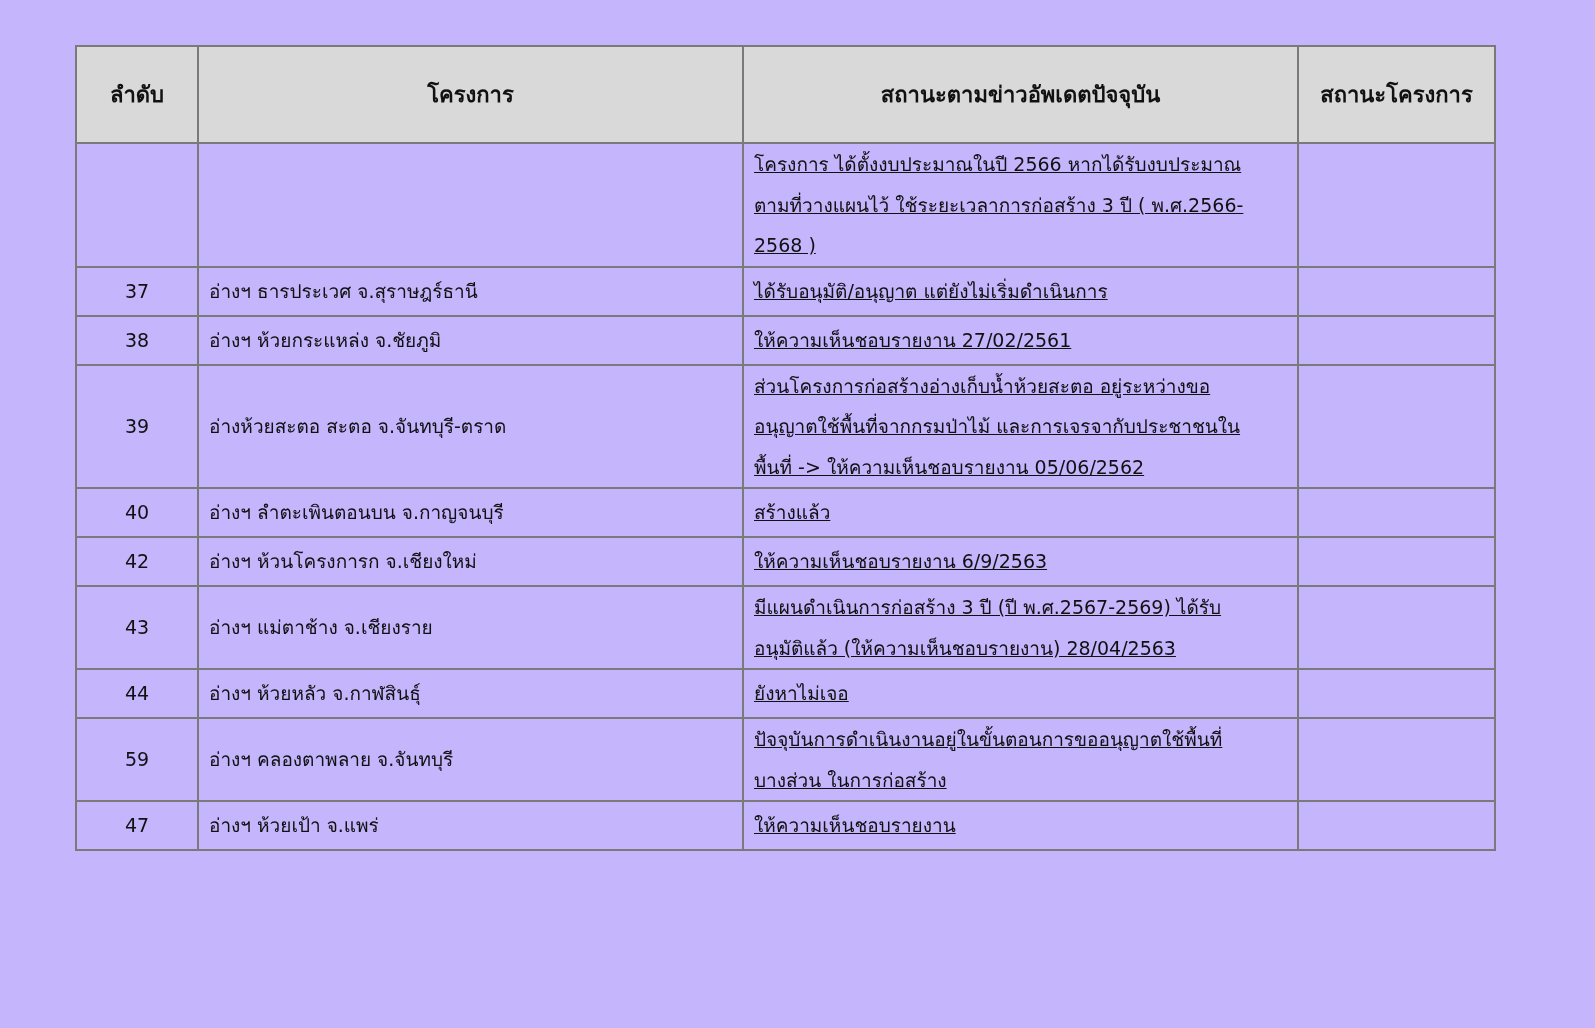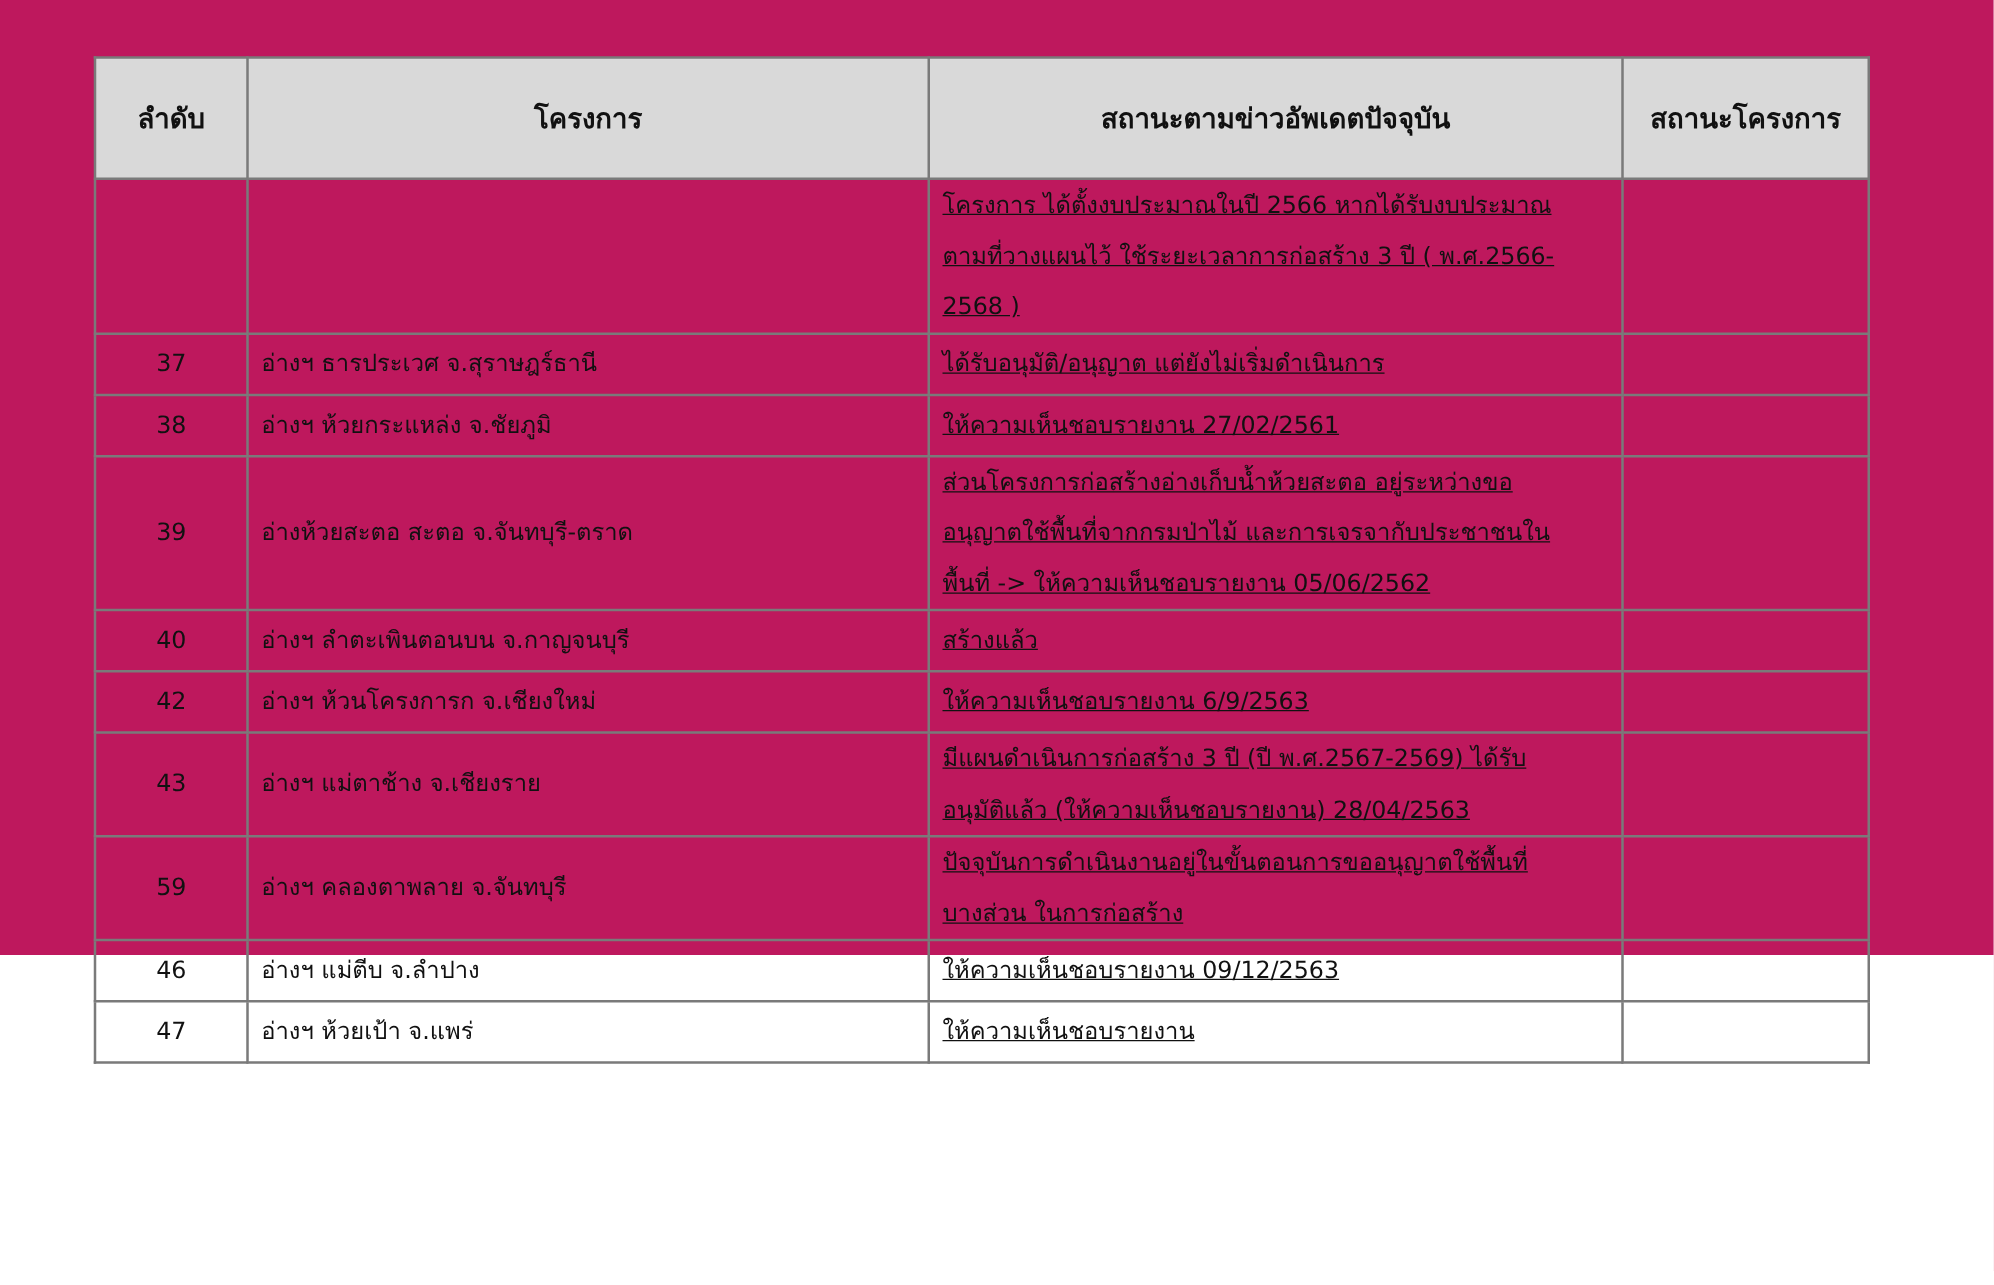--- a/index.html
+++ b/index.html
@@ -13,22 +13,22 @@
       position: relative;
       overflow: hidden;
       font-family: "DejaVu Sans", "Liberation Sans", sans-serif;
       color: #111111;
     }
     .page {
       position: absolute;
       left: 0;
       top: 0;
       width: 1595px;
-      height: 764px;
-      background: #be185d;
+      height: 1028px;
+      background: #c4b5fd;
     }
     table.status-table {
       position: absolute;
       left: 75px;
       top: 45px;
       border-collapse: collapse;
       table-layout: fixed;
       width: 1419px;
     }
     table.status-table col.c-no { width: 122px; }
@@ -147,34 +147,34 @@
       </tr>
       <tr class="r4">
         <td class="cell-no">43</td>
         <td class="cell-project">อ่างฯ แม่ตาช้าง จ.เชียงราย</td>
         <td class="cell-news">
             <span class="news-text">มีแผนดำเนินการก่อสร้าง 3 ปี (ปี พ.ศ.2567-2569) ได้รับ
 อนุมัติแล้ว (ให้ความเห็นชอบรายงาน) 28/04/2563</span>
           </td>
         <td class="cell-status"></td>
       </tr>
+      <tr class="r2">
+        <td class="cell-no">44</td>
+        <td class="cell-project">อ่างฯ ห้วยหลัว จ.กาฬสินธุ์</td>
+        <td class="cell-news">
+            <span class="news-text">ยังหาไม่เจอ</span>
+          </td>
+        <td class="cell-status"></td>
+      </tr>
       <tr class="r4">
         <td class="cell-no">59</td>
         <td class="cell-project">อ่างฯ คลองตาพลาย จ.จันทบุรี</td>
         <td class="cell-news">
             <span class="news-text">ปัจจุบันการดำเนินงานอยู่ในขั้นตอนการขออนุญาตใช้พื้นที่
 บางส่วน ในการก่อสร้าง</span>
-          </td>
-        <td class="cell-status"></td>
-      </tr>
-      <tr class="r2">
-        <td class="cell-no">46</td>
-        <td class="cell-project">อ่างฯ แม่ตีบ จ.ลำปาง</td>
-        <td class="cell-news">
-            <span class="news-text">ให้ความเห็นชอบรายงาน 09/12/2563</span>
           </td>
         <td class="cell-status"></td>
       </tr>
       <tr class="r2">
         <td class="cell-no">47</td>
         <td class="cell-project">อ่างฯ ห้วยเป้า จ.แพร่</td>
         <td class="cell-news">
             <span class="news-text">ให้ความเห็นชอบรายงาน</span>
           </td>
         <td class="cell-status"></td>

